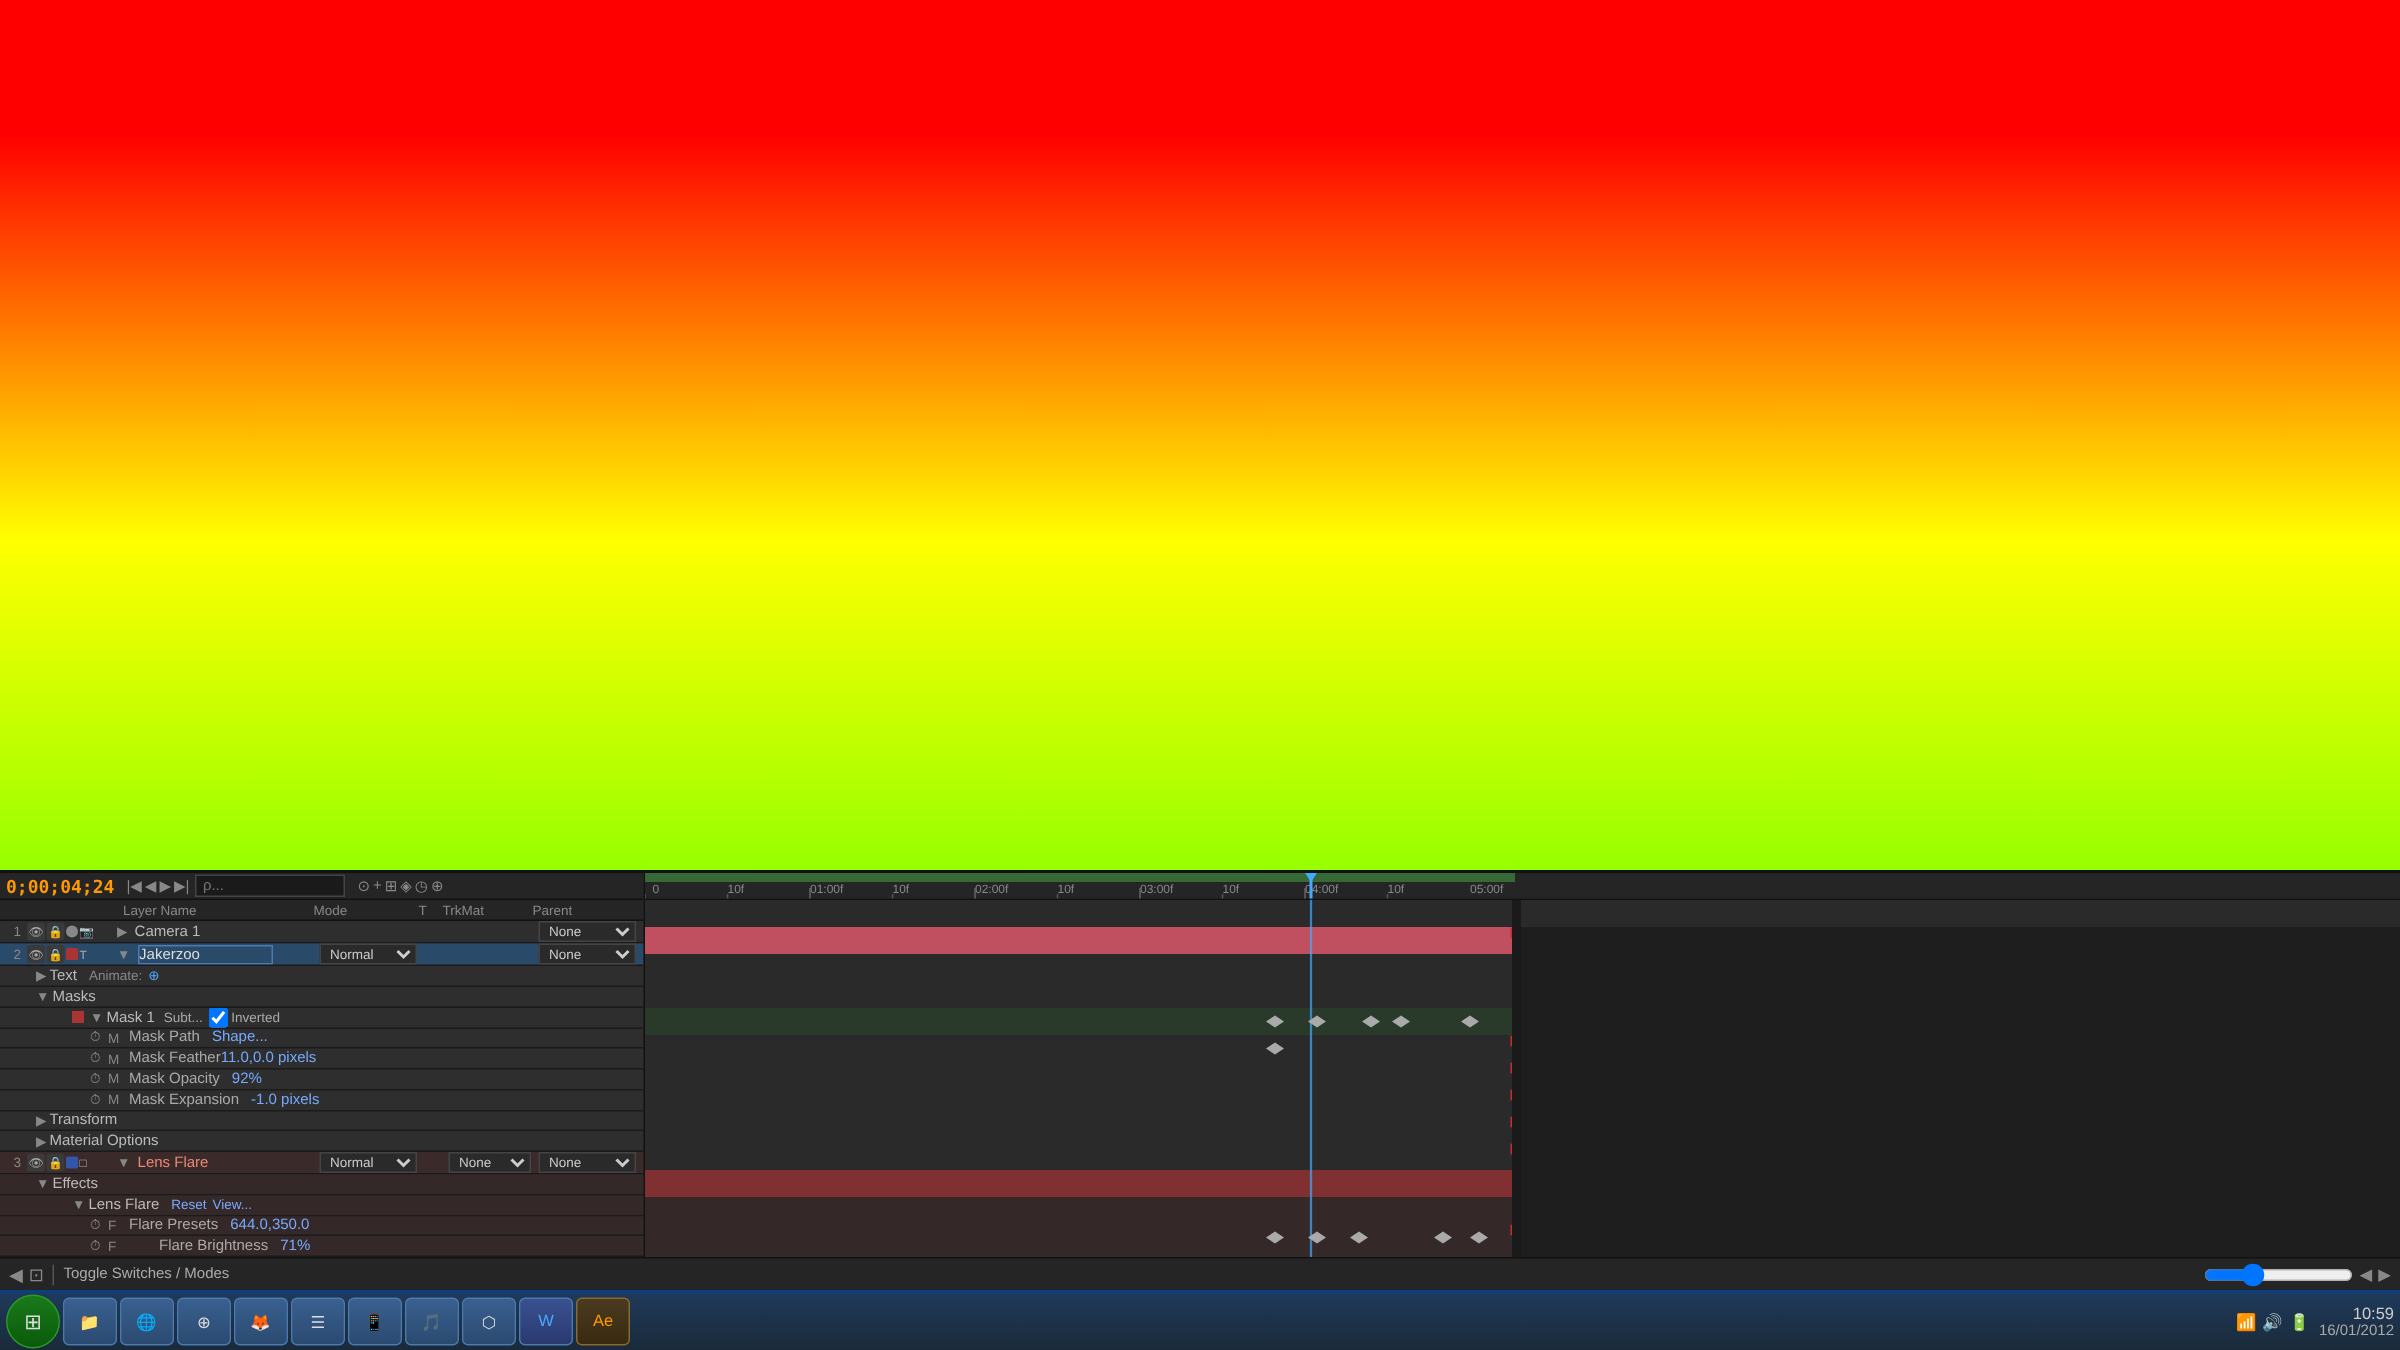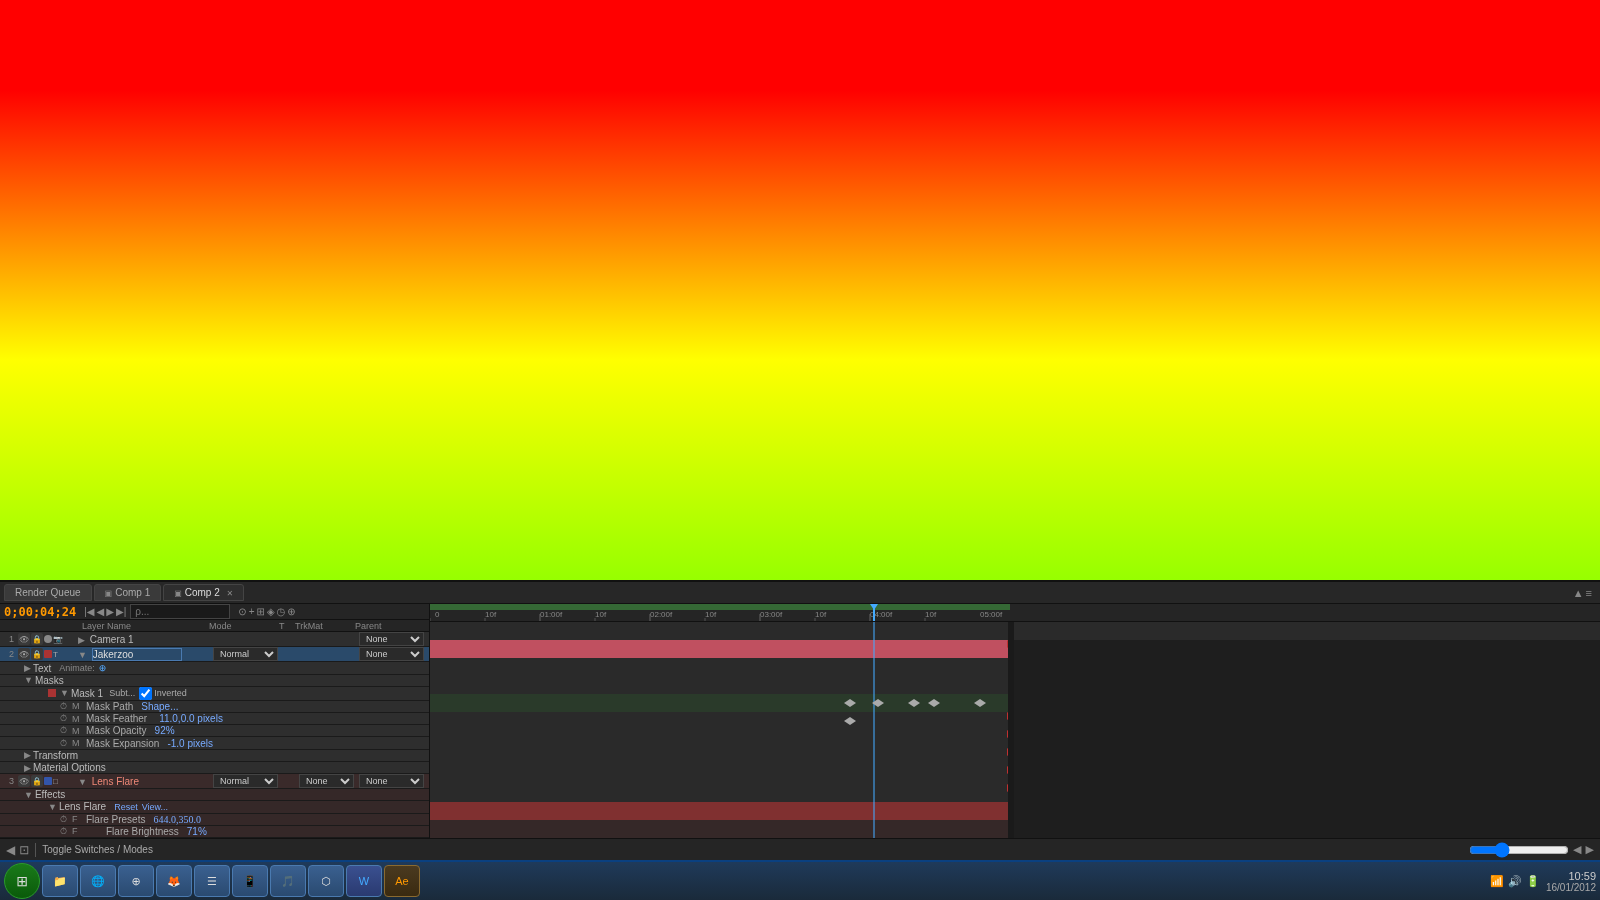--- a/index.html
+++ b/index.html
@@ -764,34 +764,20 @@
       <span>Mask Interpolation</span>
     </div>
     <div class="sub-panel">
       <span>Paragraph</span>
     </div>
   </div>
 
 </div>
 
 <div id="timeline-section" style="position:absolute;bottom:40px;left:0;right:0;height:280px;">
-  <div id="timeline-tabs">
-    <div class="tl-tab">Render Queue</div>
-    <div class="tl-tab">
-      <span style="color:#888;margin-right:3px;font-size:8px;">▣</span>Comp 1
-    </div>
-    <div class="tl-tab active">
-      <span style="color:#888;margin-right:3px;font-size:8px;">▣</span>Comp 2
-      <span style="color:#888;margin-left:4px;font-size:8px;">✕</span>
-    </div>
-    <div style="margin-left:auto;display:flex;align-items:center;gap:2px;padding:0 4px;">
-      <span style="cursor:pointer;color:#888;">▲</span>
-      <span style="cursor:pointer;color:#888;">≡</span>
-    </div>
-  </div>
 
   <div id="timeline-content">
 
     <div id="timeline-left">
 
       <div id="tl-header">
         <span style="color:#f90;font-size:12px;font-weight:bold;cursor:pointer;font-family:monospace;">0;00;04;24</span>
         <div style="display:flex;gap:2px;margin-left:4px;">
           <span style="cursor:pointer;color:#888;font-size:10px;">|◀</span>
           <span style="cursor:pointer;color:#888;font-size:10px;">◀</span>
@@ -888,21 +874,21 @@
         <span style="font-size:9px;color:#888;width:12px;">⏱</span>
         <span style="font-size:9px;color:#888;width:14px;">M</span>
         <span style="font-size:10px;color:#aaa;">Mask Path</span>
         <span style="margin-left:8px;color:#7af;font-size:10px;">Shape...</span>
       </div>
 
       <div class="layer-row sub3" style="padding-left:60px;">
         <span style="font-size:9px;color:#888;width:12px;">⏱</span>
         <span style="font-size:9px;color:#888;width:14px;">M</span>
         <span style="font-size:10px;color:#aaa;">Mask Feather</span>
-        <span style="margin-left:12px;color:#7af;font-size:10px;">11.0,0.0 pixels</span>
+        <span style="margin-left:0;color:#7af;font-size:10px;">11.0,0.0 pixels</span>
       </div>
 
       <div class="layer-row sub3" style="padding-left:60px;">
         <span style="font-size:9px;color:#888;width:12px;">⏱</span>
         <span style="font-size:9px;color:#888;width:14px;">M</span>
         <span style="font-size:10px;color:#aaa;">Mask Opacity</span>
         <span style="margin-left:8px;color:#7af;font-size:10px;">92%</span>
       </div>
 
       <div class="layer-row sub3" style="padding-left:60px;">
@@ -955,21 +941,21 @@
         <span style="color:#888;font-size:9px;margin-right:2px;">▼</span>
         <span>Lens Flare</span>
         <span style="margin-left:8px;color:#7af;font-size:9px;">Reset</span>
         <span style="margin-left:4px;color:#7af;font-size:9px;cursor:pointer;">View...</span>
       </div>
 
       <div class="layer-row sub3" style="padding-left:60px;background:#352828;">
         <span style="font-size:9px;color:#888;width:12px;">⏱</span>
         <span style="font-size:9px;color:#888;width:14px;">F</span>
         <span style="font-size:10px;color:#aaa;">Flare Presets</span>
-        <span style="margin-left:8px;color:#7af;font-size:10px;font-family:Liberation Serif, serif;">644.0,350.0</span>
+        <span style="margin-left:8px;color:#7af;font-size:10px;">644.0,350.0</span>
       </div>
 
       <div class="layer-row sub3" style="padding-left:60px;background:#352828;">
         <span style="font-size:9px;color:#888;width:12px;">⏱</span>
         <span style="font-size:9px;color:#888;width:14px;">F</span>
         <span style="font-size:10px;color:#aaa;margin-left:20px;">Flare Brightness</span>
         <span style="margin-left:8px;color:#7af;font-size:10px;">71%</span>
       </div>
 
     </div>

